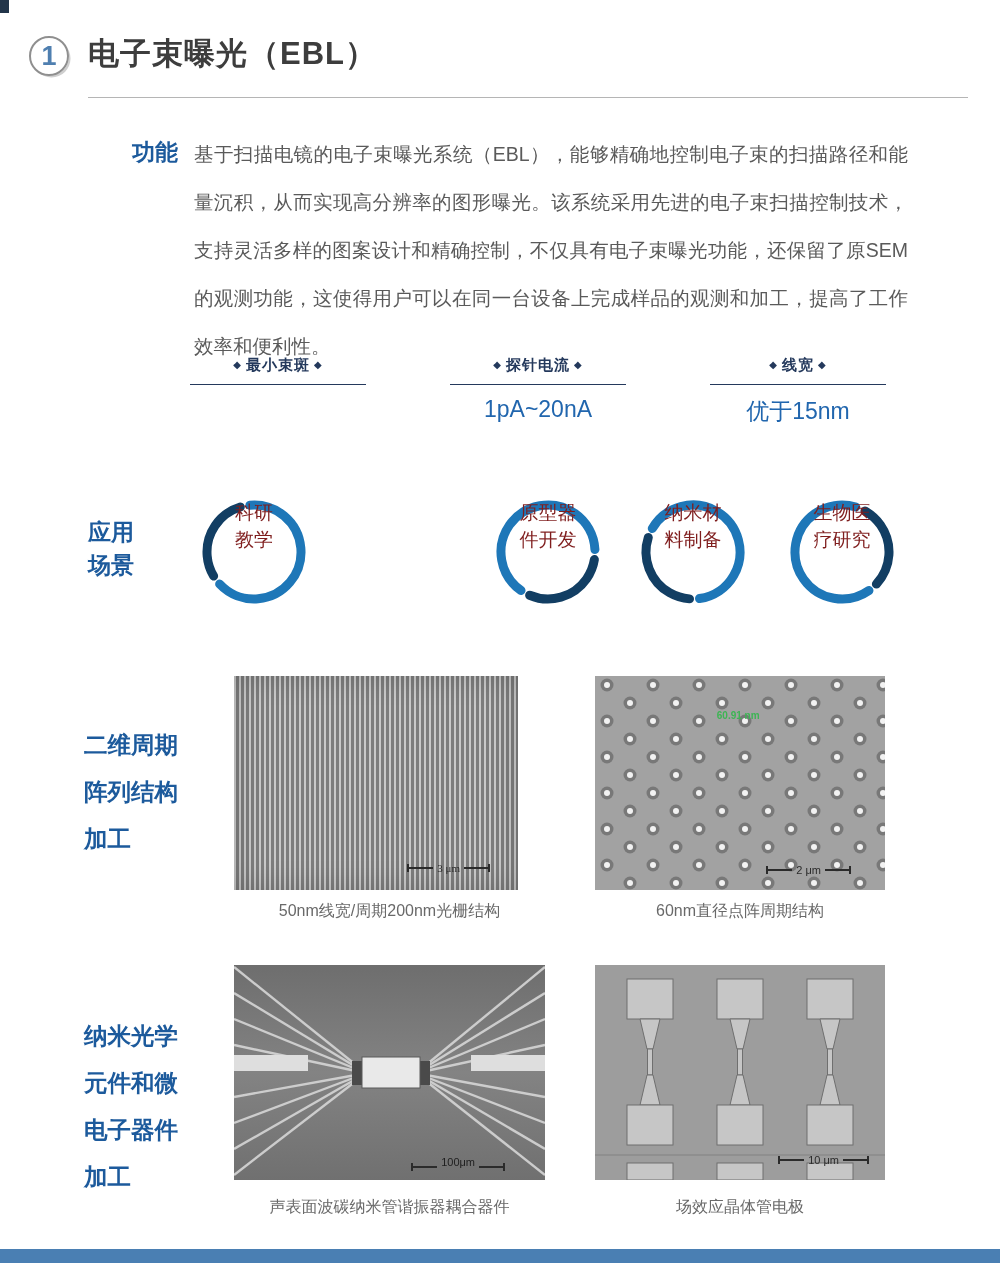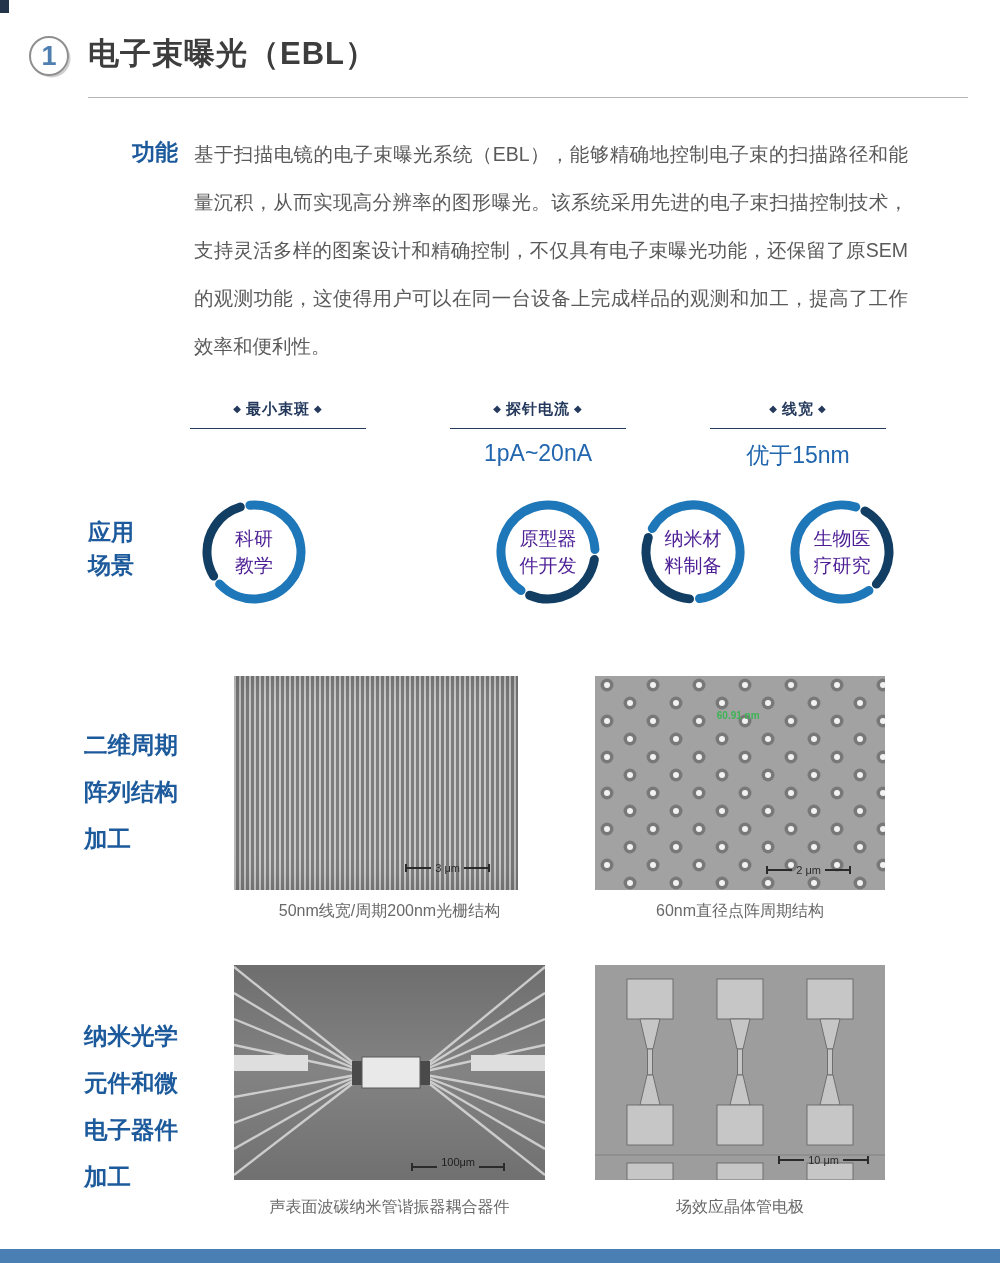--- a/index.html
+++ b/index.html
@@ -31,48 +31,49 @@
     font-size:19.5px; color:#5a5a5a; line-height:48px;
     text-align:justify; text-justify:inter-ideograph;
   }
 
   
   .specs { position:absolute; left:178px; top:356px; width:720px; display:flex; justify-content:space-between; }
   .spec-col { width:200px; text-align:center; }
   .spec-head {
     display:inline-block; min-width:176px; padding-bottom:9px;
     border-bottom:1.6px solid #24395c;
-    color:#24395c; font-size:15px; font-weight:bold; letter-spacing:1px;margin-top:44px;
+    color:#24395c; font-size:15px; font-weight:bold; letter-spacing:1px;
   }
   .spec-head .dia { font-size:10px; position:relative; top:-2px; padding:0 4px; }
   .spec-value { margin-top:11px; color:#2166ae; font-size:23px; }
 
   
   .apps-label { position:absolute; left:88px; top:516px; font-size:23px; font-weight:bold; color:#1c5a9c; line-height:33px; }
   .app-circle { position:absolute; top:499px; width:106px; height:106px; }
   .app-circle svg { position:absolute; inset:0; }
   .app-c0 { left:201px; } .app-c0 svg { transform:rotate(-95deg); }
   .app-c1 { left:346px; } .app-c1 svg { transform:rotate(-35deg); }
   .app-c2 { left:495px; } .app-c2 svg { transform:rotate(125deg); }
   .app-c3 { left:640px; } .app-c3 svg { transform:rotate(-150deg); }
   .app-c4 { left:789px; } .app-c4 svg { transform:rotate(55deg); }
   .app-text {
     position:absolute; inset:0; display:flex; flex-direction:column;
-    align-items:center; justify-content:center;
-    color:#4c1d95; font-size:19px; line-height:27px; text-align:center;
+    align-items:center; 
+    color:#7f1d1d; font-size:19px; line-height:27px; text-align:center;
   }
 
   
   .sec-label { position:absolute; font-size:23.5px; font-weight:bold; color:#1c5a9c; line-height:47px; }
   .sec1-label { left:84px; top:722px; }
   .sec2-label { left:84px; top:1013px; }
   .sem { position:absolute; overflow:hidden; background:#9a9a9a; }
   .sem-grating { left:234px; top:676px; width:284px; height:214px;
     background:repeating-linear-gradient(90deg,#c9c9c9 0px,#c9c9c9 2px,#7d7d7d 2px,#7d7d7d 5px);
     box-shadow:inset 0 0 30px rgba(0,0,0,.18);
+    font-family:Liberation Serif, serif;
   }
   .sem-dots { left:595px; top:676px; width:290px; height:214px; }
   .sem-saw  { left:234px; top:965px; width:311px; height:215px; }
   .sem-fet  { left:595px; top:965px; width:290px; height:215px; }
   .caption { position:absolute; color:#696969; font-size:16px; text-align:center; }
   .cap1a { left:234px; top:901px; width:311px; }
   .cap1b { left:595px; top:901px; width:290px; }
   .cap2a { left:234px; top:1197px; width:311px; }
   .cap2b { left:595px; top:1197px; width:290px; }
   .annotation-green { position:absolute; left:42%; top:16%; color:#3db554; font-size:10px; font-weight:bold; }

